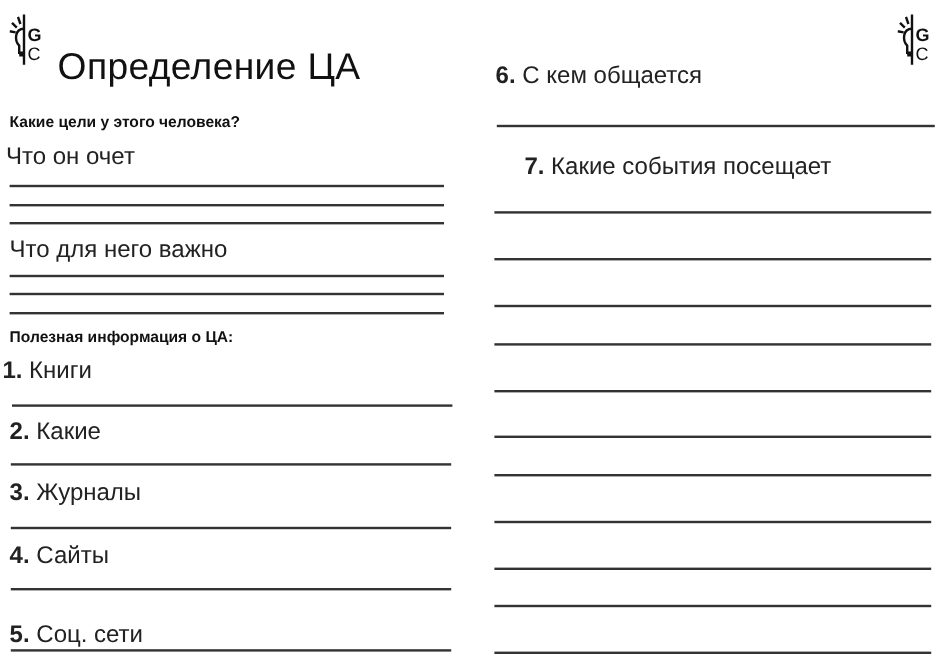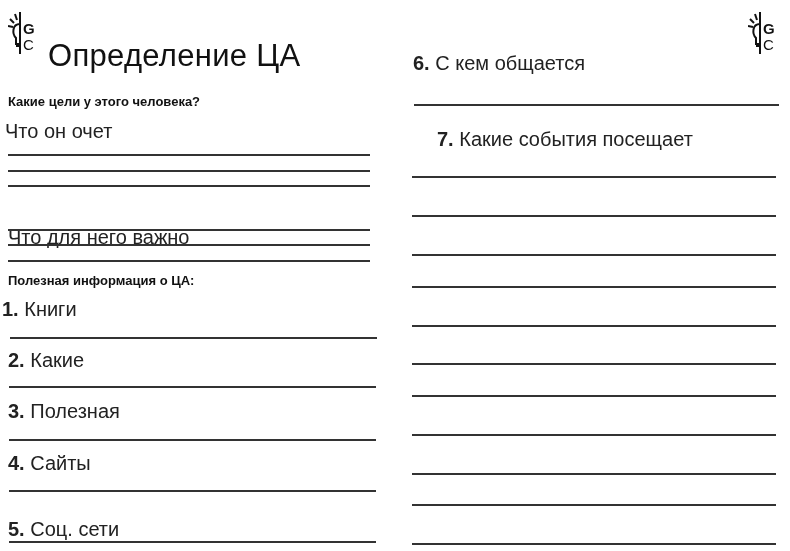--- a/index.html
+++ b/index.html
@@ -41,42 +41,42 @@
   </svg>
 </div>
 
 <div class="abs title" style="left:48px;top:38px;">Определение ЦА</div>
 
 <div class="abs h" style="left:8px;top:94px;">Какие цели у этого человека?</div>
 <div class="abs t" style="left:5px;top:120px;">Что он очет</div>
 <div class="line" style="left:8px;top:154px;width:362px;"></div>
 <div class="line" style="left:8px;top:170px;width:362px;"></div>
 <div class="line" style="left:8px;top:185px;width:362px;"></div>
-<div class="abs t" style="left:8px;top:197px;margin-top:29px;">Что для него важно</div>
+<div class="abs t" style="left:8px;top:197px;">Что для него важно</div>
 <div class="line" style="left:8px;top:229px;width:362px;"></div>
 <div class="line" style="left:8px;top:244px;width:362px;"></div>
 <div class="line" style="left:8px;top:260px;width:362px;"></div>
 
 <div class="abs h" style="left:8px;top:273px;text-align:center;">Полезная информация о ЦА:</div>
 
 <div class="abs t" style="left:2px;top:298px;">
   <span class="num">1.</span>
   <span>Книги</span>
 </div>
 <div class="line" style="left:10px;top:337px;width:367px;"></div>
 
 <div class="abs t" style="left:8px;top:349px;">
   <span class="num">2.</span>
   <span>Какие</span>
 </div>
 <div class="line" style="left:9px;top:386px;width:367px;"></div>
 
 <div class="abs t" style="left:8px;top:400px;">
   <span class="num">3.</span>
-  <span>Полезная</span>
+  <span>Журналы</span>
 </div>
 <div class="line" style="left:9px;top:439px;width:367px;"></div>
 
 <div class="abs t" style="left:8px;top:452px;">
   <span class="num">4.</span>
   <span>Сайты</span>
 </div>
 <div class="line" style="left:9px;top:490px;width:367px;"></div>
 
 <div class="abs t" style="left:8px;top:502px;margin-top:16px;">

